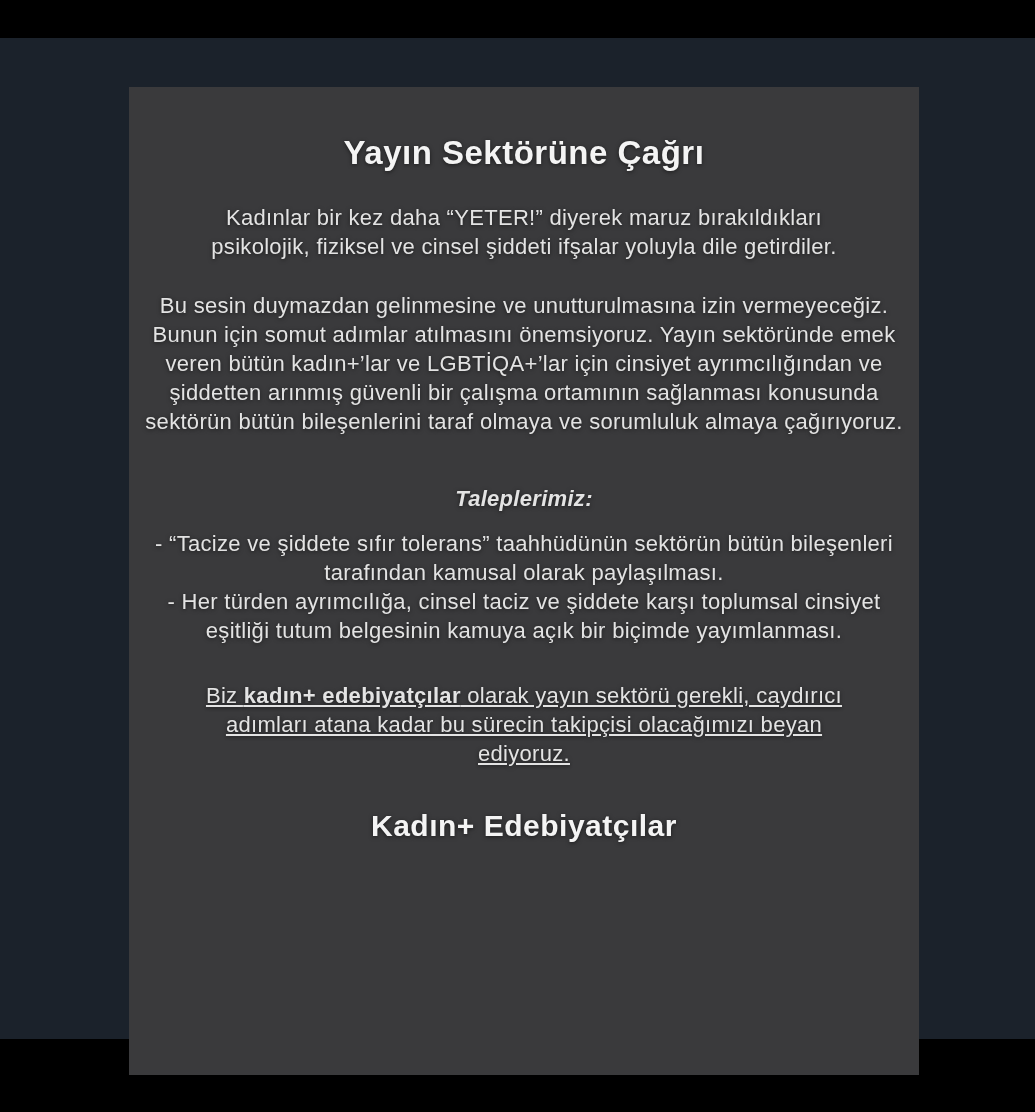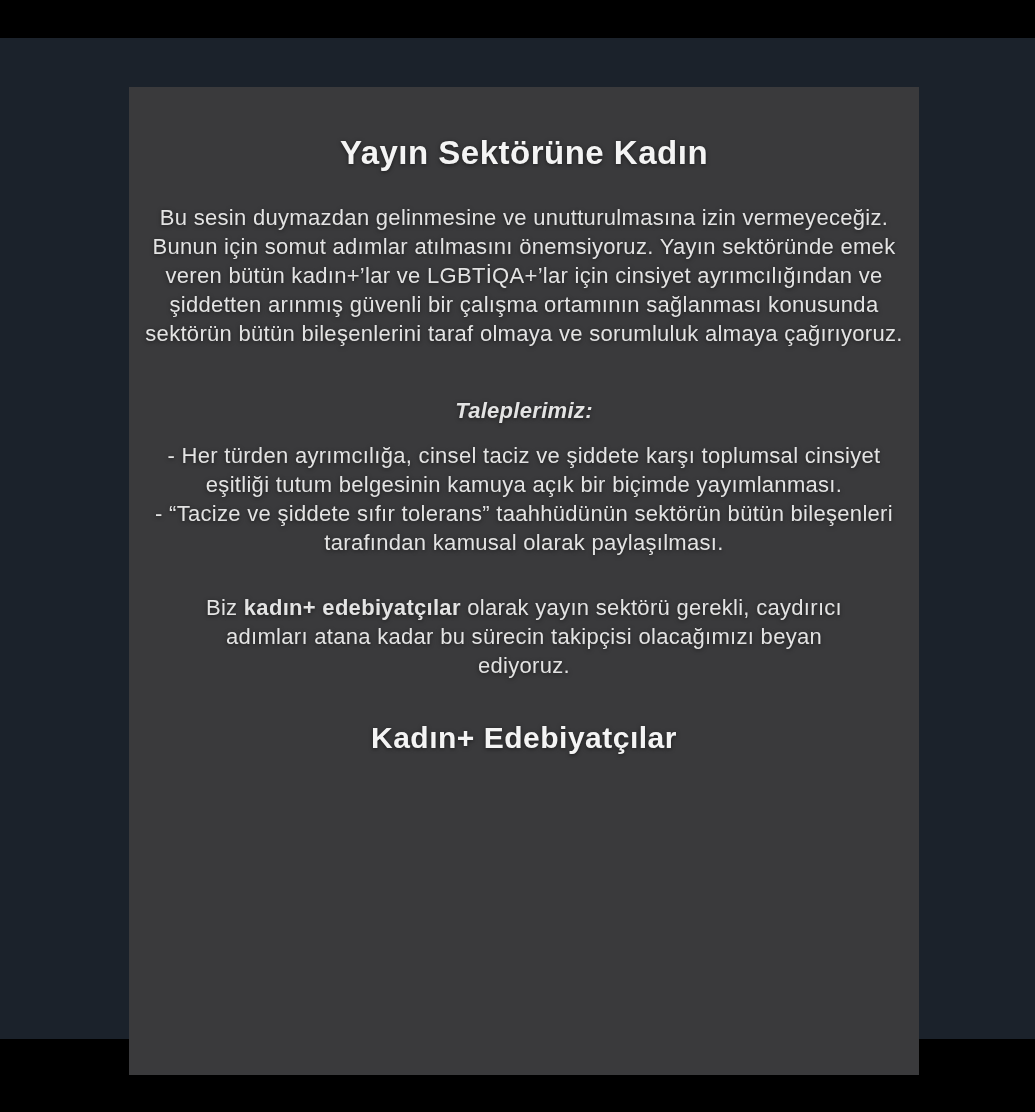--- a/index.html
+++ b/index.html
@@ -46,46 +46,48 @@
   .statement{max-width:762px;margin-bottom:48px;}
   .demands-heading{
     font-weight:bold;
     margin:16px;
     font-style:italic;
   }
   .demand{margin:0 auto;max-width:766px;}
   .closing{
     max-width:680px;
     margin:36px auto 0 auto;
+    text-decoration:underline;
   }
   .closing .bold-inline{font-weight:bold;}
   .signature{
     font-size:30px;
     line-height:36px;
     font-weight:bold;
     color:var(--heading-text);
     margin:40px 0 0 0;
     letter-spacing:0.5px;
   }
 </style>
 </head>
 <body>
 
 <div class="photo-band">
   <div class="flyer-card">
 
-    <h1 class="flyer-title">Yayın Sektörüne Kadın</h1>
+    <h1 class="flyer-title">Yayın Sektörüne Çağrı</h1>
 
+    <p class="para intro">Kadınlar bir kez daha “YETER!” diyerek maruz bırakıldıkları psikolojik, fiziksel ve cinsel şiddeti ifşalar yoluyla dile getirdiler.</p>
 
     <p class="para statement">Bu sesin duymazdan gelinmesine ve unutturulmasına izin vermeyeceğiz. Bunun için somut adımlar atılmasını önemsiyoruz. Yayın sektöründe emek veren bütün kadın+’lar ve LGBTİQA+’lar için cinsiyet ayrımcılığından ve şiddetten arınmış güvenli bir çalışma ortamının sağlanması konusunda sektörün bütün bileşenlerini taraf olmaya ve sorumluluk almaya çağırıyoruz.</p>
 
     <div>
       <p class="demands-heading">Taleplerimiz:</p>
+      <p class="demand">- “Tacize ve şiddete sıfır tolerans” taahhüdünün sektörün bütün bileşenleri tarafından kamusal olarak paylaşılması.</p>
       <p class="demand">- Her türden ayrımcılığa, cinsel taciz ve şiddete karşı toplumsal cinsiyet eşitliği tutum belgesinin kamuya açık bir biçimde yayımlanması.</p>
-      <p class="demand">- “Tacize ve şiddete sıfır tolerans” taahhüdünün sektörün bütün bileşenleri tarafından kamusal olarak paylaşılması.</p>
     </div>
 
     <p class="closing"><span>Biz </span><span class="bold-inline">kadın+ edebiyatçılar</span><span> olarak yayın sektörü gerekli, caydırıcı adımları atana kadar bu sürecin takipçisi olacağımızı beyan ediyoruz.</span></p>
 
     <h2 class="signature">Kadın+ Edebiyatçılar</h2>
 
   </div>
 </div>
 
 </body></html>

